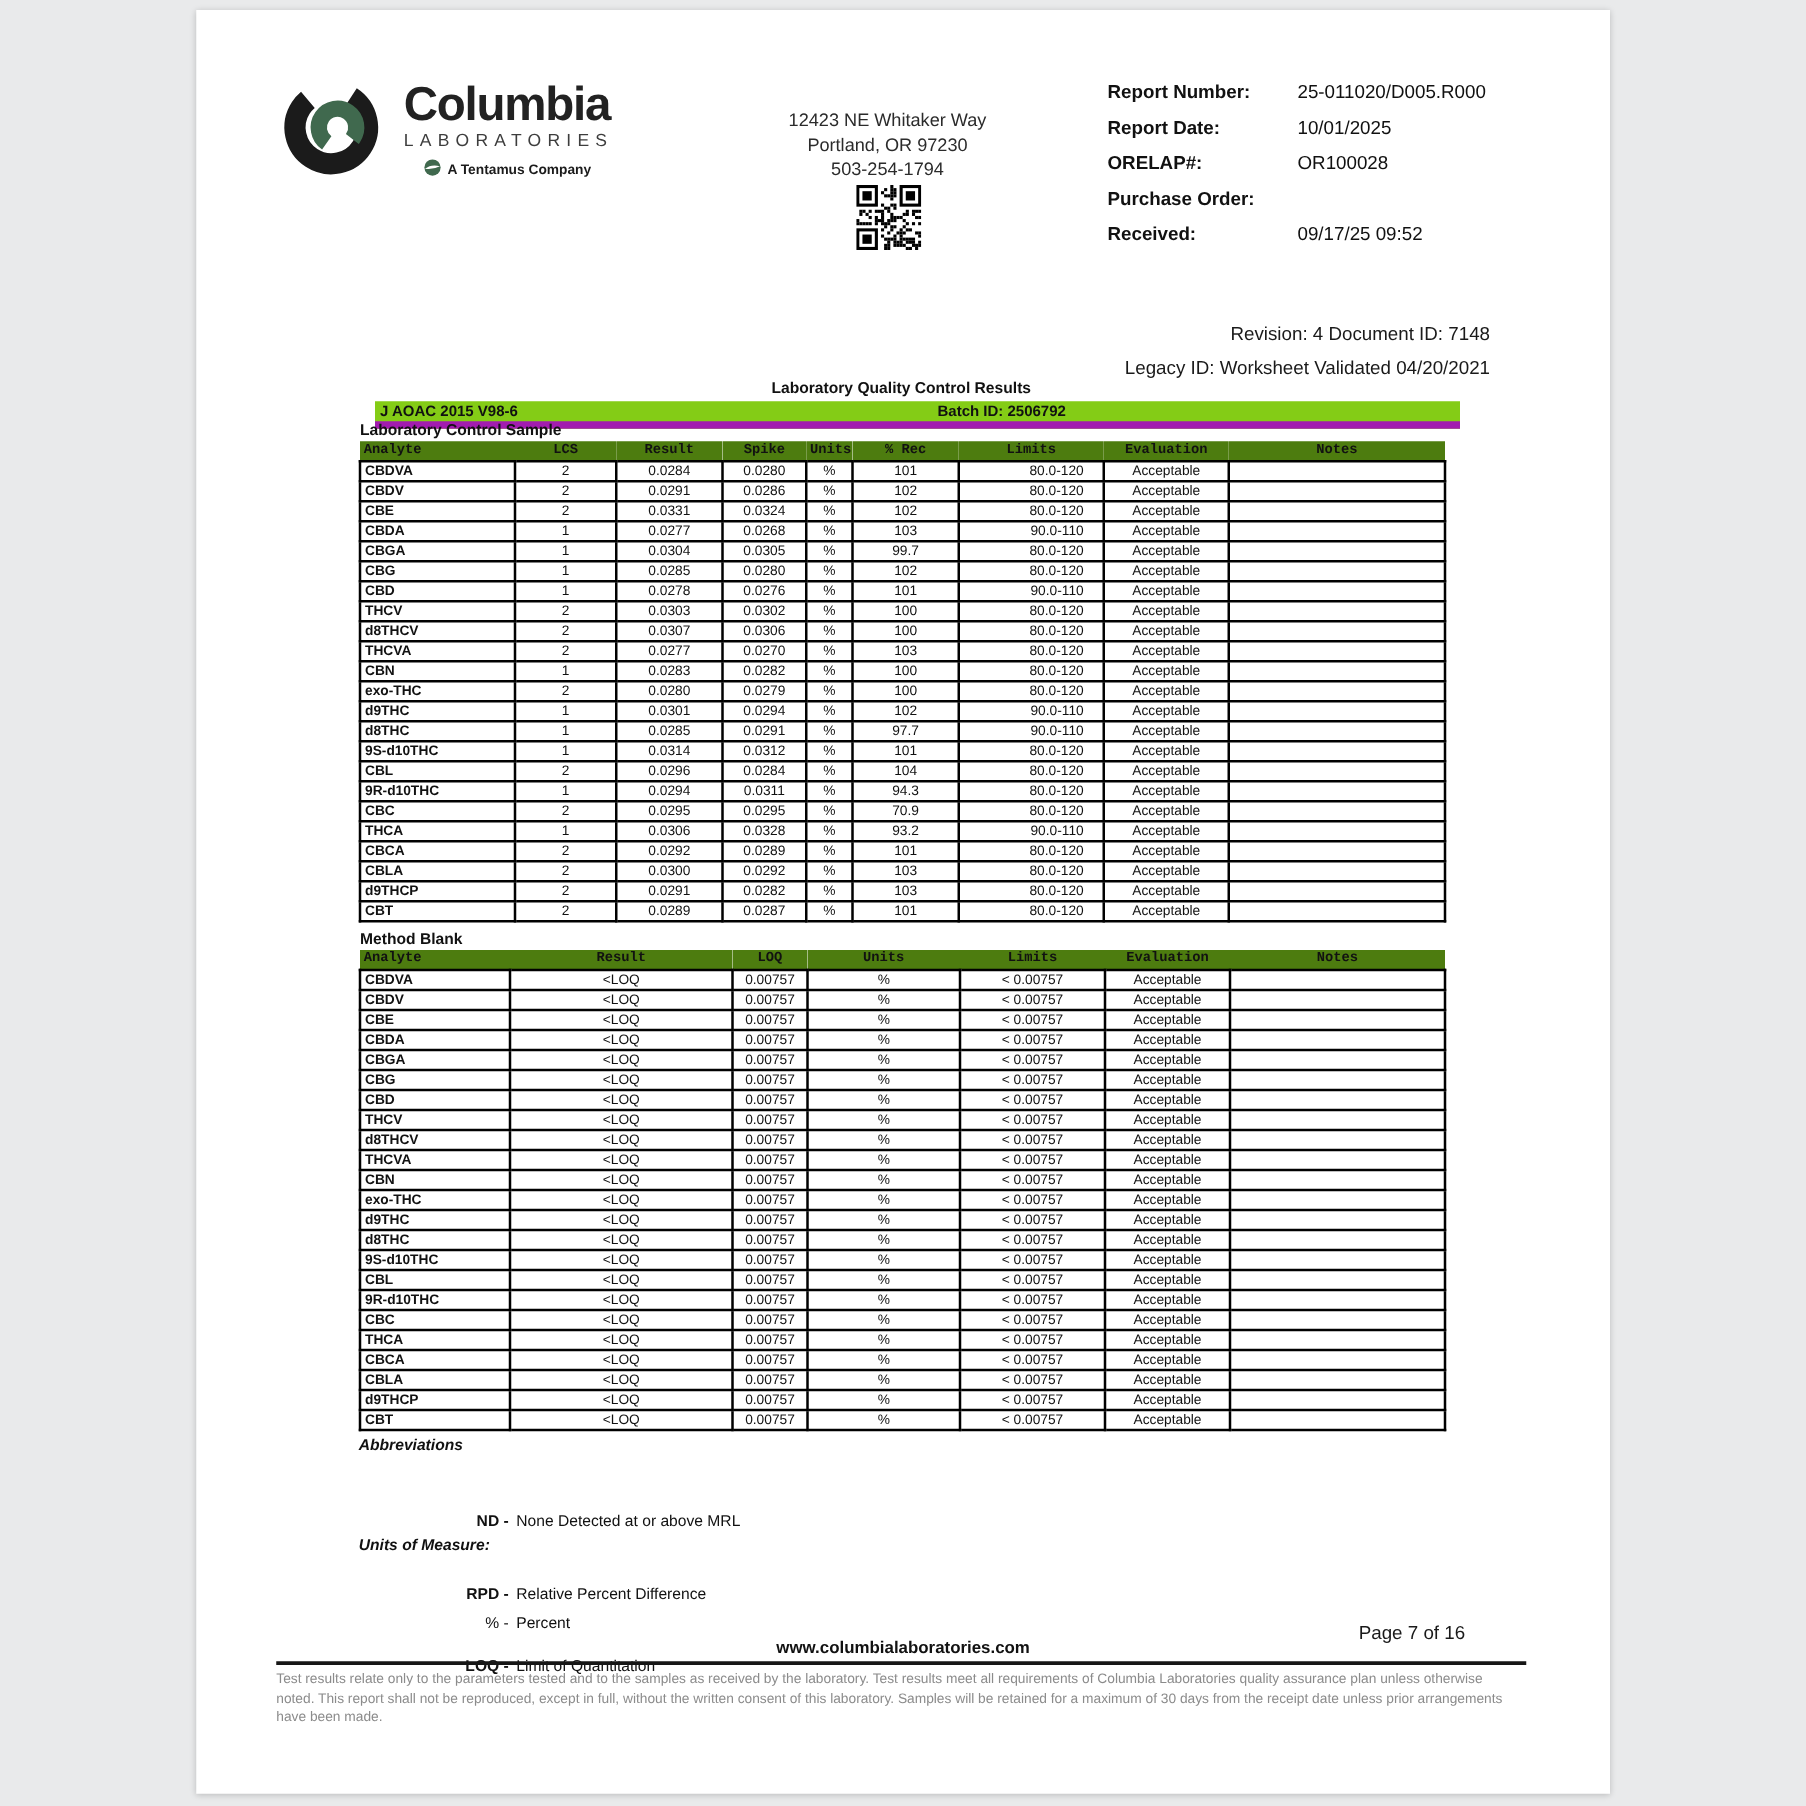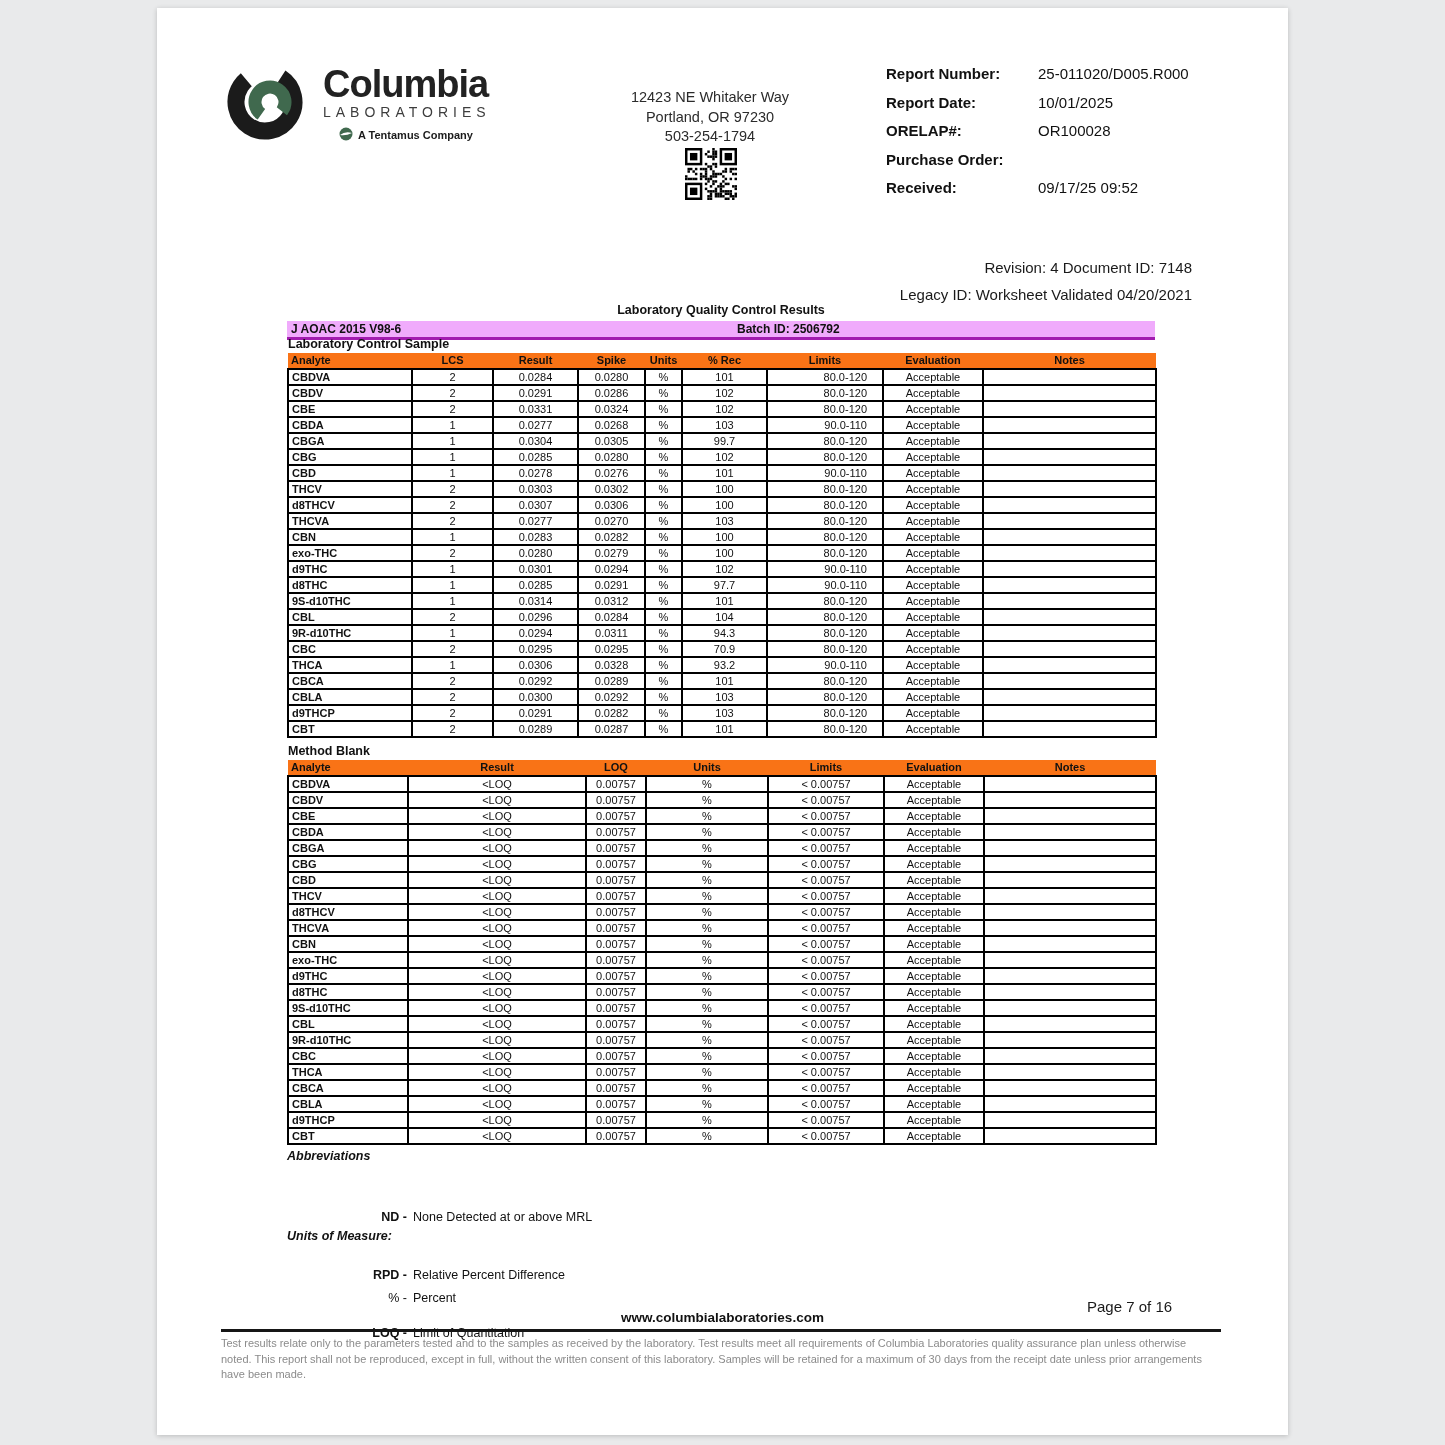--- a/index.html
+++ b/index.html
@@ -23,28 +23,28 @@
   .tentamus svg{margin-right:5px;}
   .address{position:absolute;left:393px;top:56px;width:320px;text-align:center;font-size:14.5px;line-height:19.5px;color:#2b2b2b;margin-top:24px;}
   .qr{position:absolute;left:528px;top:140px;}
   .rinfo{position:absolute;left:729px;top:57px;font-size:15px;}
   .rinfo-row{display:flex;height:28.5px;align-items:flex-start;}
   .rinfo-label{width:152px;font-weight:bold;white-space:nowrap;}
   .rinfo-value{white-space:nowrap;}
   .revision{position:absolute;right:96px;top:246px;text-align:right;font-size:15px;line-height:27px;color:#1a1a1a;}
   
   .qc-title{position:absolute;left:130px;top:295px;width:868px;text-align:center;font-weight:bold;font-size:12.5px;}
-  .method-bar{position:absolute;left:130px;top:313px;width:868px;height:16px;background:#f0abfc;border-bottom:3px solid #a21caf;}
+  .method-bar{position:absolute;left:143px;top:313px;width:868px;height:16px;background:#84cc16;border-bottom:6px solid #a21caf;}
   .method-name{position:absolute;left:4px;top:1px;font-weight:bold;font-size:12px;}
   .batch{position:absolute;left:450px;top:1px;font-weight:bold;font-size:12px;}
   .section-label{position:absolute;left:131px;font-weight:bold;font-size:12.5px;white-space:nowrap;}
   .tbl-wrap{position:absolute;left:130px;}
   table.qc-table{border-collapse:collapse;border-spacing:0;table-layout:fixed;width:868px;font-size:11px;}
   table.qc-table td{border:2px solid #000;height:14px;line-height:13px;padding:0 3px;white-space:nowrap;overflow:hidden;}
-  table.qc-table td.hd{border:none;background:#f97316;font-weight:bold;height:15px;text-align:center;}
+  table.qc-table td.hd{border:none;background:#4d7c0f;font-weight:bold;height:15px;text-align:center;font-family:Liberation Mono, monospace;}
   table.qc-table td.hd.l{text-align:left;}
   td.c{text-align:center;}
   td.an{font-weight:bold;text-align:left;}
   td.lim{padding:0;}
   .lim-flex{display:flex;justify-content:flex-end;padding:0 12px;}
   
   .abbr-title{position:absolute;left:130px;top:1141px;font-weight:bold;font-style:italic;font-size:12.5px;}
   .abbr-rows{position:absolute;left:130px;top:1159px;font-size:12.5px;line-height:16px;}
   .abbr-row{display:flex;margin-top:42px;}
   .abbr-code{width:120px;text-align:right;margin-right:6px;font-weight:bold;}

